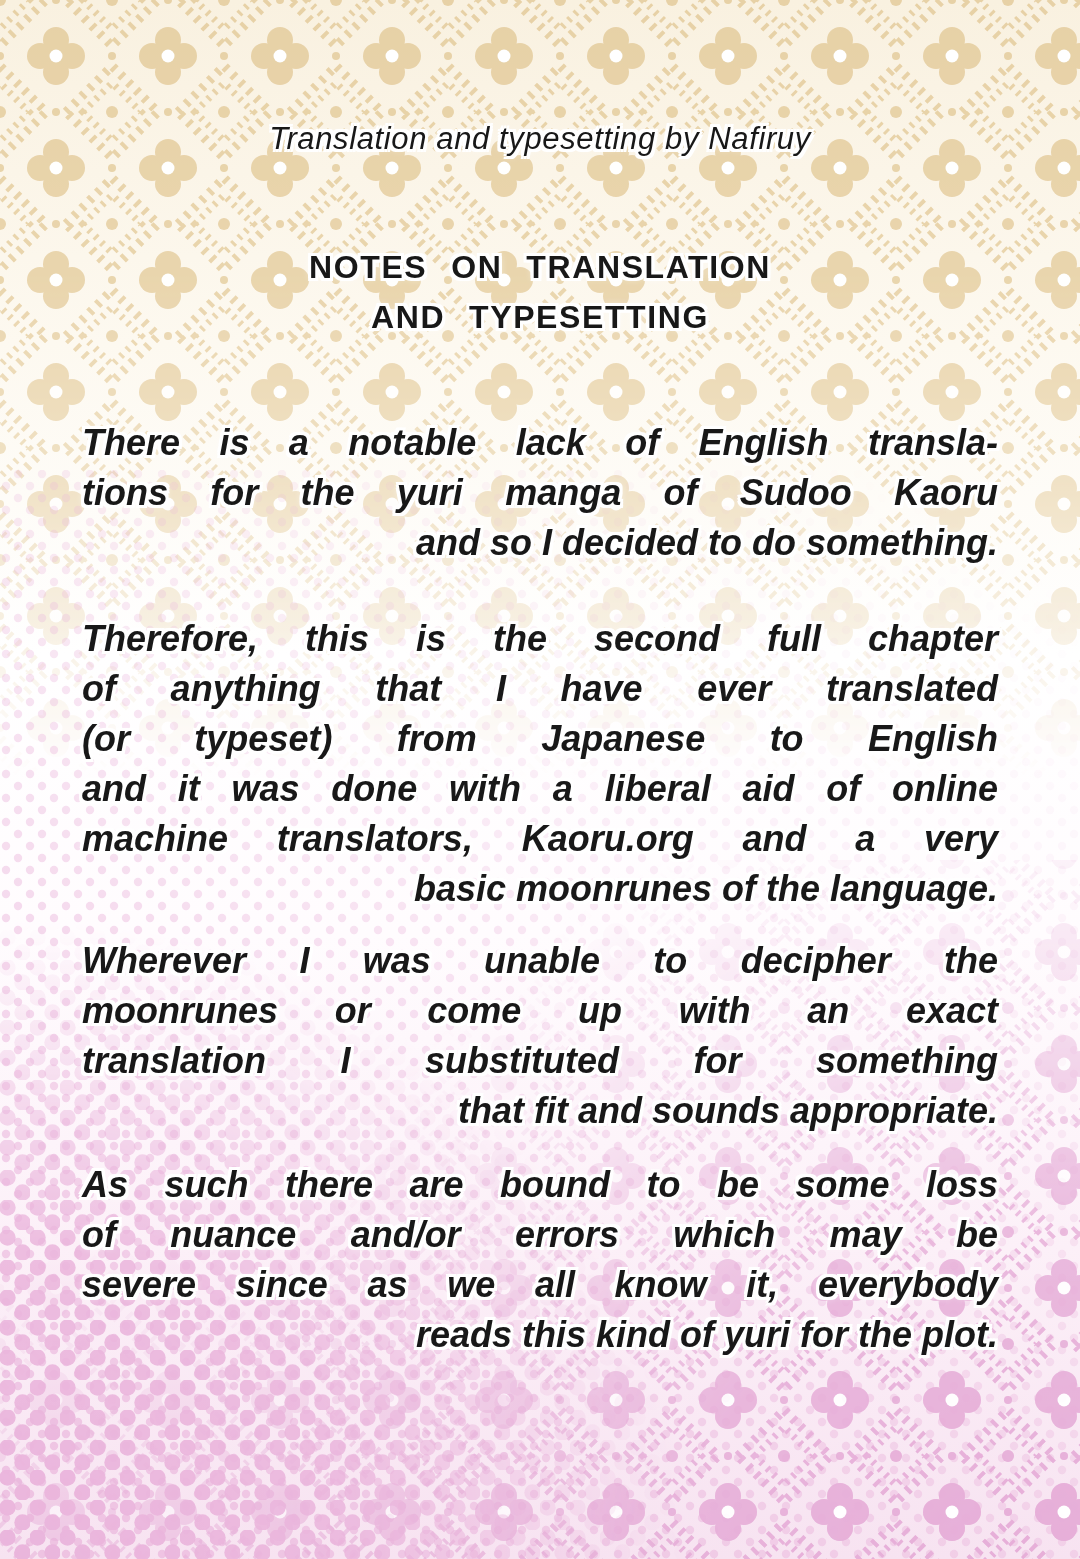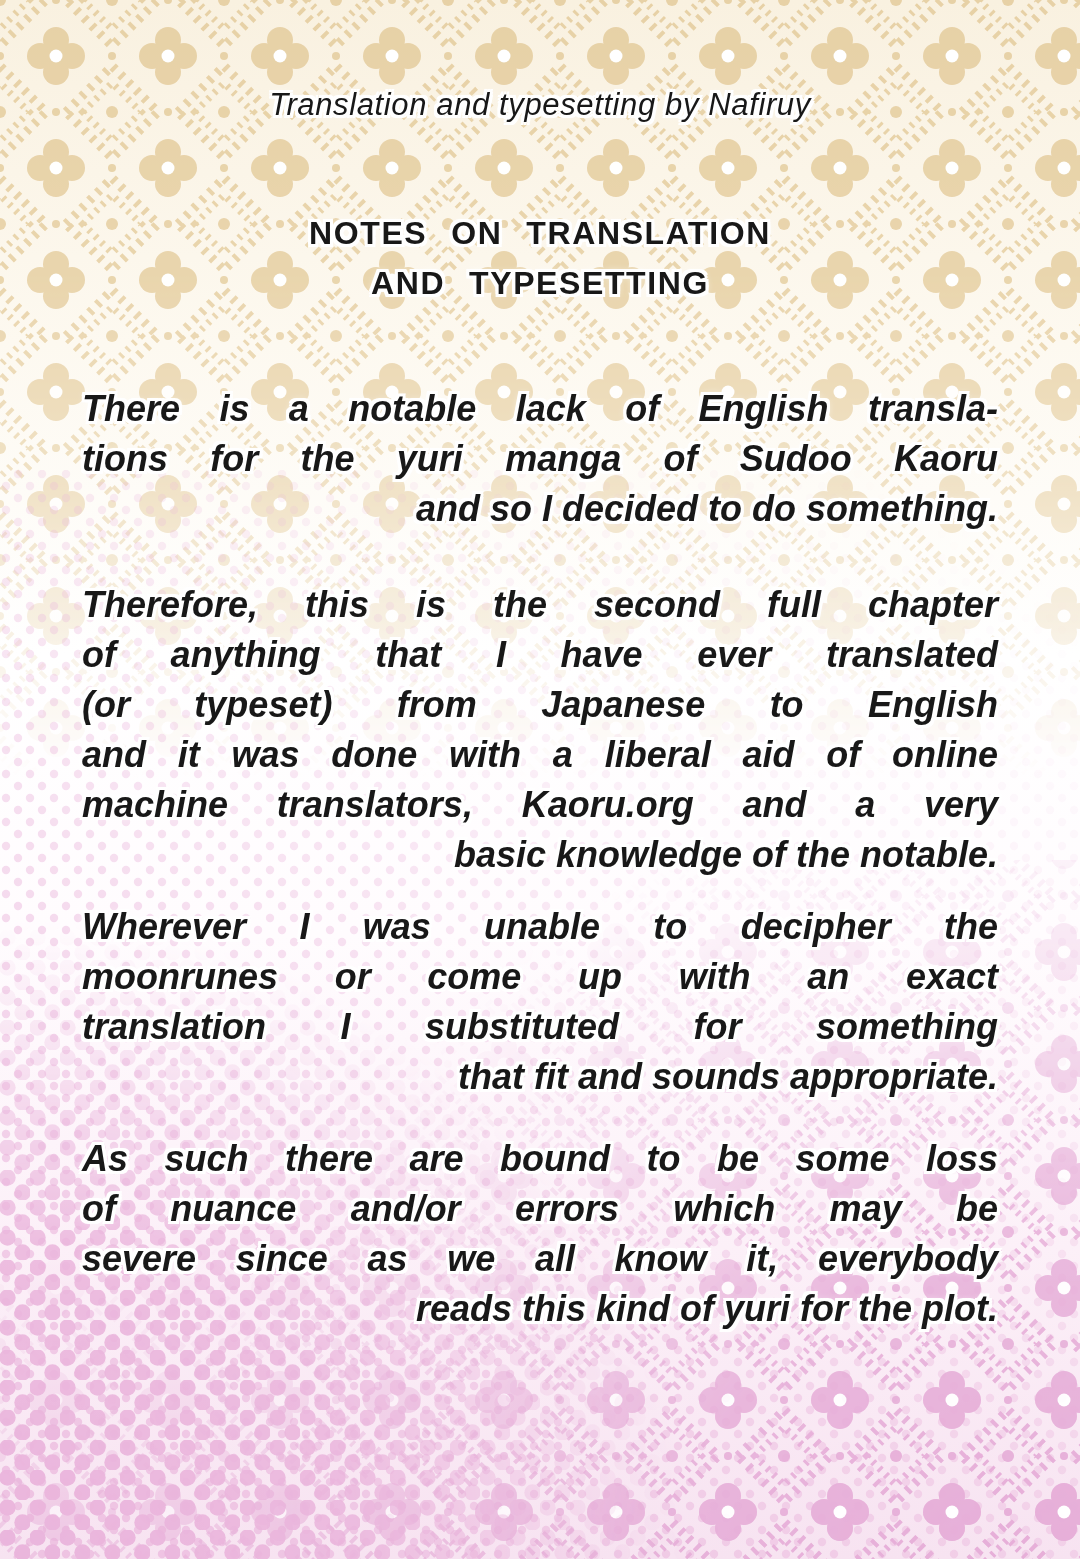--- a/index.html
+++ b/index.html
@@ -15,21 +15,21 @@
   .bg-art { position: absolute; inset: 0; display: block; }
 
   
   .use-cream { color: var(--cream-lace, #e7d1a6); }
   .use-pink  { color: var(--pink-lace, #e6aed8); }
   .dot-pink  { fill: var(--pink-dot, #eab5dc); }
 
   .content {
     position: absolute;
     inset: 0;
-    padding: 86px 82px 0;
+    padding: 120px 82px 0;
     color: var(--text-ink, #181818);
   }
   .halo {
     text-shadow:
       -3px -3px 0 #fff, 3px -3px 0 #fff, -3px 3px 0 #fff, 3px 3px 0 #fff,
       -3px 0 0 #fff, 3px 0 0 #fff, 0 -3px 0 #fff, 0 3px 0 #fff, 0 0 8px #fff;
   }
   .credit {
     font-style: italic;
     font-weight: 400;
@@ -51,21 +51,21 @@
     font-style: italic;
     font-weight: 700;
     font-size: 36px;
     line-height: 50px;
   }
   .para .jl { text-align: justify; text-align-last: justify; }
   .para .cl { text-align: right; }
   .p1 { margin-top: 76px; }
   .p2 { margin-top: 46px; }
   .p3 { margin-top: 22px; font-style: italic; }
-  .p4 { margin-top: 32px; }
+  .p4 { margin-top: 24px; }
 </style>
 </head>
 <body>
 
 <div class="page">
 
   <svg class="bg-art" width="1080" height="1559" viewBox="0 0 1080 1559" xmlns="http://www.w3.org/2000/svg" aria-hidden="true">
     <defs>
 
       <g id="laceTile">
@@ -194,21 +194,21 @@
       <div class="jl">tions for the yuri manga of Sudoo Kaoru</div>
       <div class="cl">and so I decided to do something.</div>
     </div>
 
     <div class="para p2 halo">
       <div class="jl">Therefore, this is the second full chapter</div>
       <div class="jl">of anything that I have ever translated</div>
       <div class="jl">(or typeset) from Japanese to English</div>
       <div class="jl">and it was done with a liberal aid of online</div>
       <div class="jl">machine translators, Kaoru.org and a very</div>
-      <div class="cl">basic knowledge of the notable.</div>
+      <div class="cl">basic moonrunes of the language.</div>
     </div>
 
     <div class="para p3 halo">
       <div class="jl">Wherever I was unable to decipher the</div>
       <div class="jl">moonrunes or come up with an exact</div>
       <div class="jl">translation I substituted for something</div>
       <div class="cl">that fit and sounds appropriate.</div>
     </div>
 
     <div class="para p4 halo">

